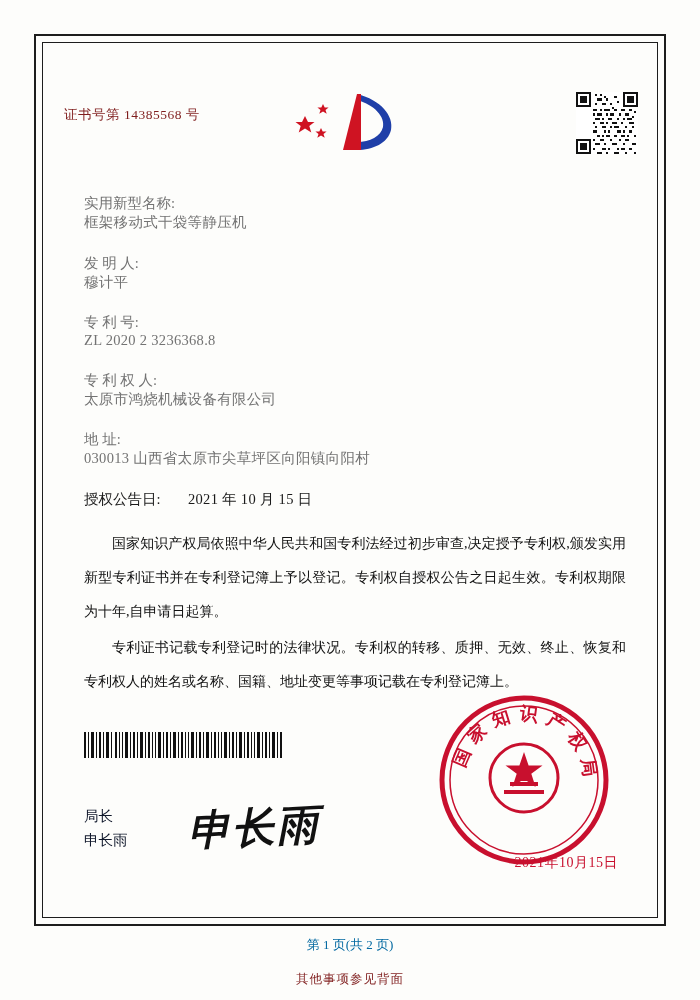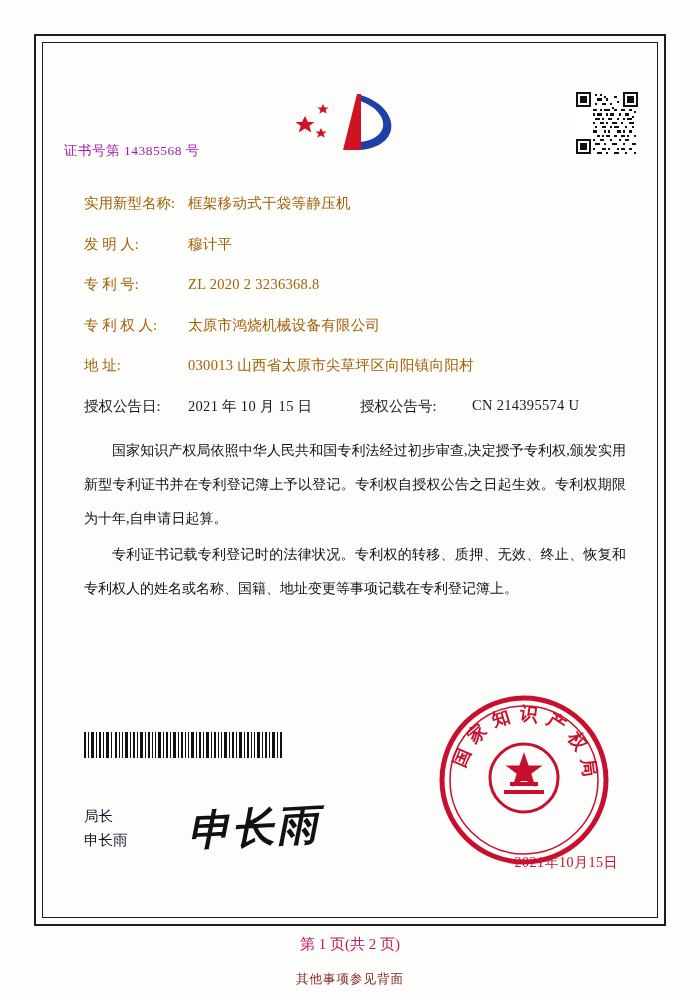--- a/index.html
+++ b/index.html
@@ -51,22 +51,21 @@
     position: relative;
     height: 90px;
   }
   .cert-no {
     position: absolute;
     left: 6px;
     top: 48px;
     font-size: 13.5px;
     letter-spacing: 0.5px;
     font-family: "Liberation Serif", serif;
-    color: #a21caf;
-    margin-top: 36px;
+    color: #7f1d1d;
   }
   .logo {
     position: absolute;
     left: 50%;
     transform: translateX(-50%);
     top: 28px;
     width: 110px;
     height: 66px;
   }
   .qr {
@@ -89,21 +88,22 @@
 
   .fields {
     margin-top: 46px;
     padding-left: 26px;
   }
   .field {
     display: flex;
     align-items: baseline;
     margin-bottom: 21.5px;
     font-size: 14.5px;
-    color: #a16207;
+    color: #737373;
+    flex-direction: column;
   }
   .field-label {
     width: 104px;
     flex: none;
     letter-spacing: 0px;
     white-space: nowrap;
   }
   .field-value {
     letter-spacing: 0.3px;
   }
@@ -178,22 +178,22 @@
     letter-spacing: 0.5px;
     font-family: "Liberation Serif", serif;
   }
 
   .page-no {
     position: absolute;
     left: 0;
     right: 0;
     bottom: 46px;
     text-align: center;
-    font-size: 15px;
-    color: #be185d;
+    font-size: 13px;
+    color: #0369a1;
   }
   .footer-note {
     position: absolute;
     left: 0;
     right: 0;
     bottom: 12px;
     text-align: center;
     font-size: 12.5px;
     color: #7f1d1d;
     letter-spacing: 1px;
@@ -350,24 +350,20 @@
       <div class="field">
         <div class="field-label">地        址:</div>
         <div class="field-value">030013 山西省太原市尖草坪区向阳镇向阳村</div>
       </div>
 
       <div class="dual-row">
         <div class="dual-left">
           <div class="field-label">授权公告日:</div>
           <div class="field-value">2021 年 10 月 15 日</div>
         </div>
-        <div class="dual-right">
-          <div class="field-label">授权公告号:</div>
-          <div class="field-value">CN 214395574 U</div>
-        </div>
       </div>
     </div>
 
     <div class="para">国家知识产权局依照中华人民共和国专利法经过初步审查,决定授予专利权,颁发实用新型专利证书并在专利登记簿上予以登记。专利权自授权公告之日起生效。专利权期限为十年,自申请日起算。</div>
     <div class="para second">专利证书记载专利登记时的法律状况。专利权的转移、质押、无效、终止、恢复和专利权人的姓名或名称、国籍、地址变更等事项记载在专利登记簿上。</div>
 
     <div class="barcode">
       <svg viewBox="0 0 200 26" width="200" height="26" shape-rendering="crispEdges" aria-hidden="true">
         <rect width="200" height="26" fill="#fdfdfb"></rect>
         <g fill="#111">

